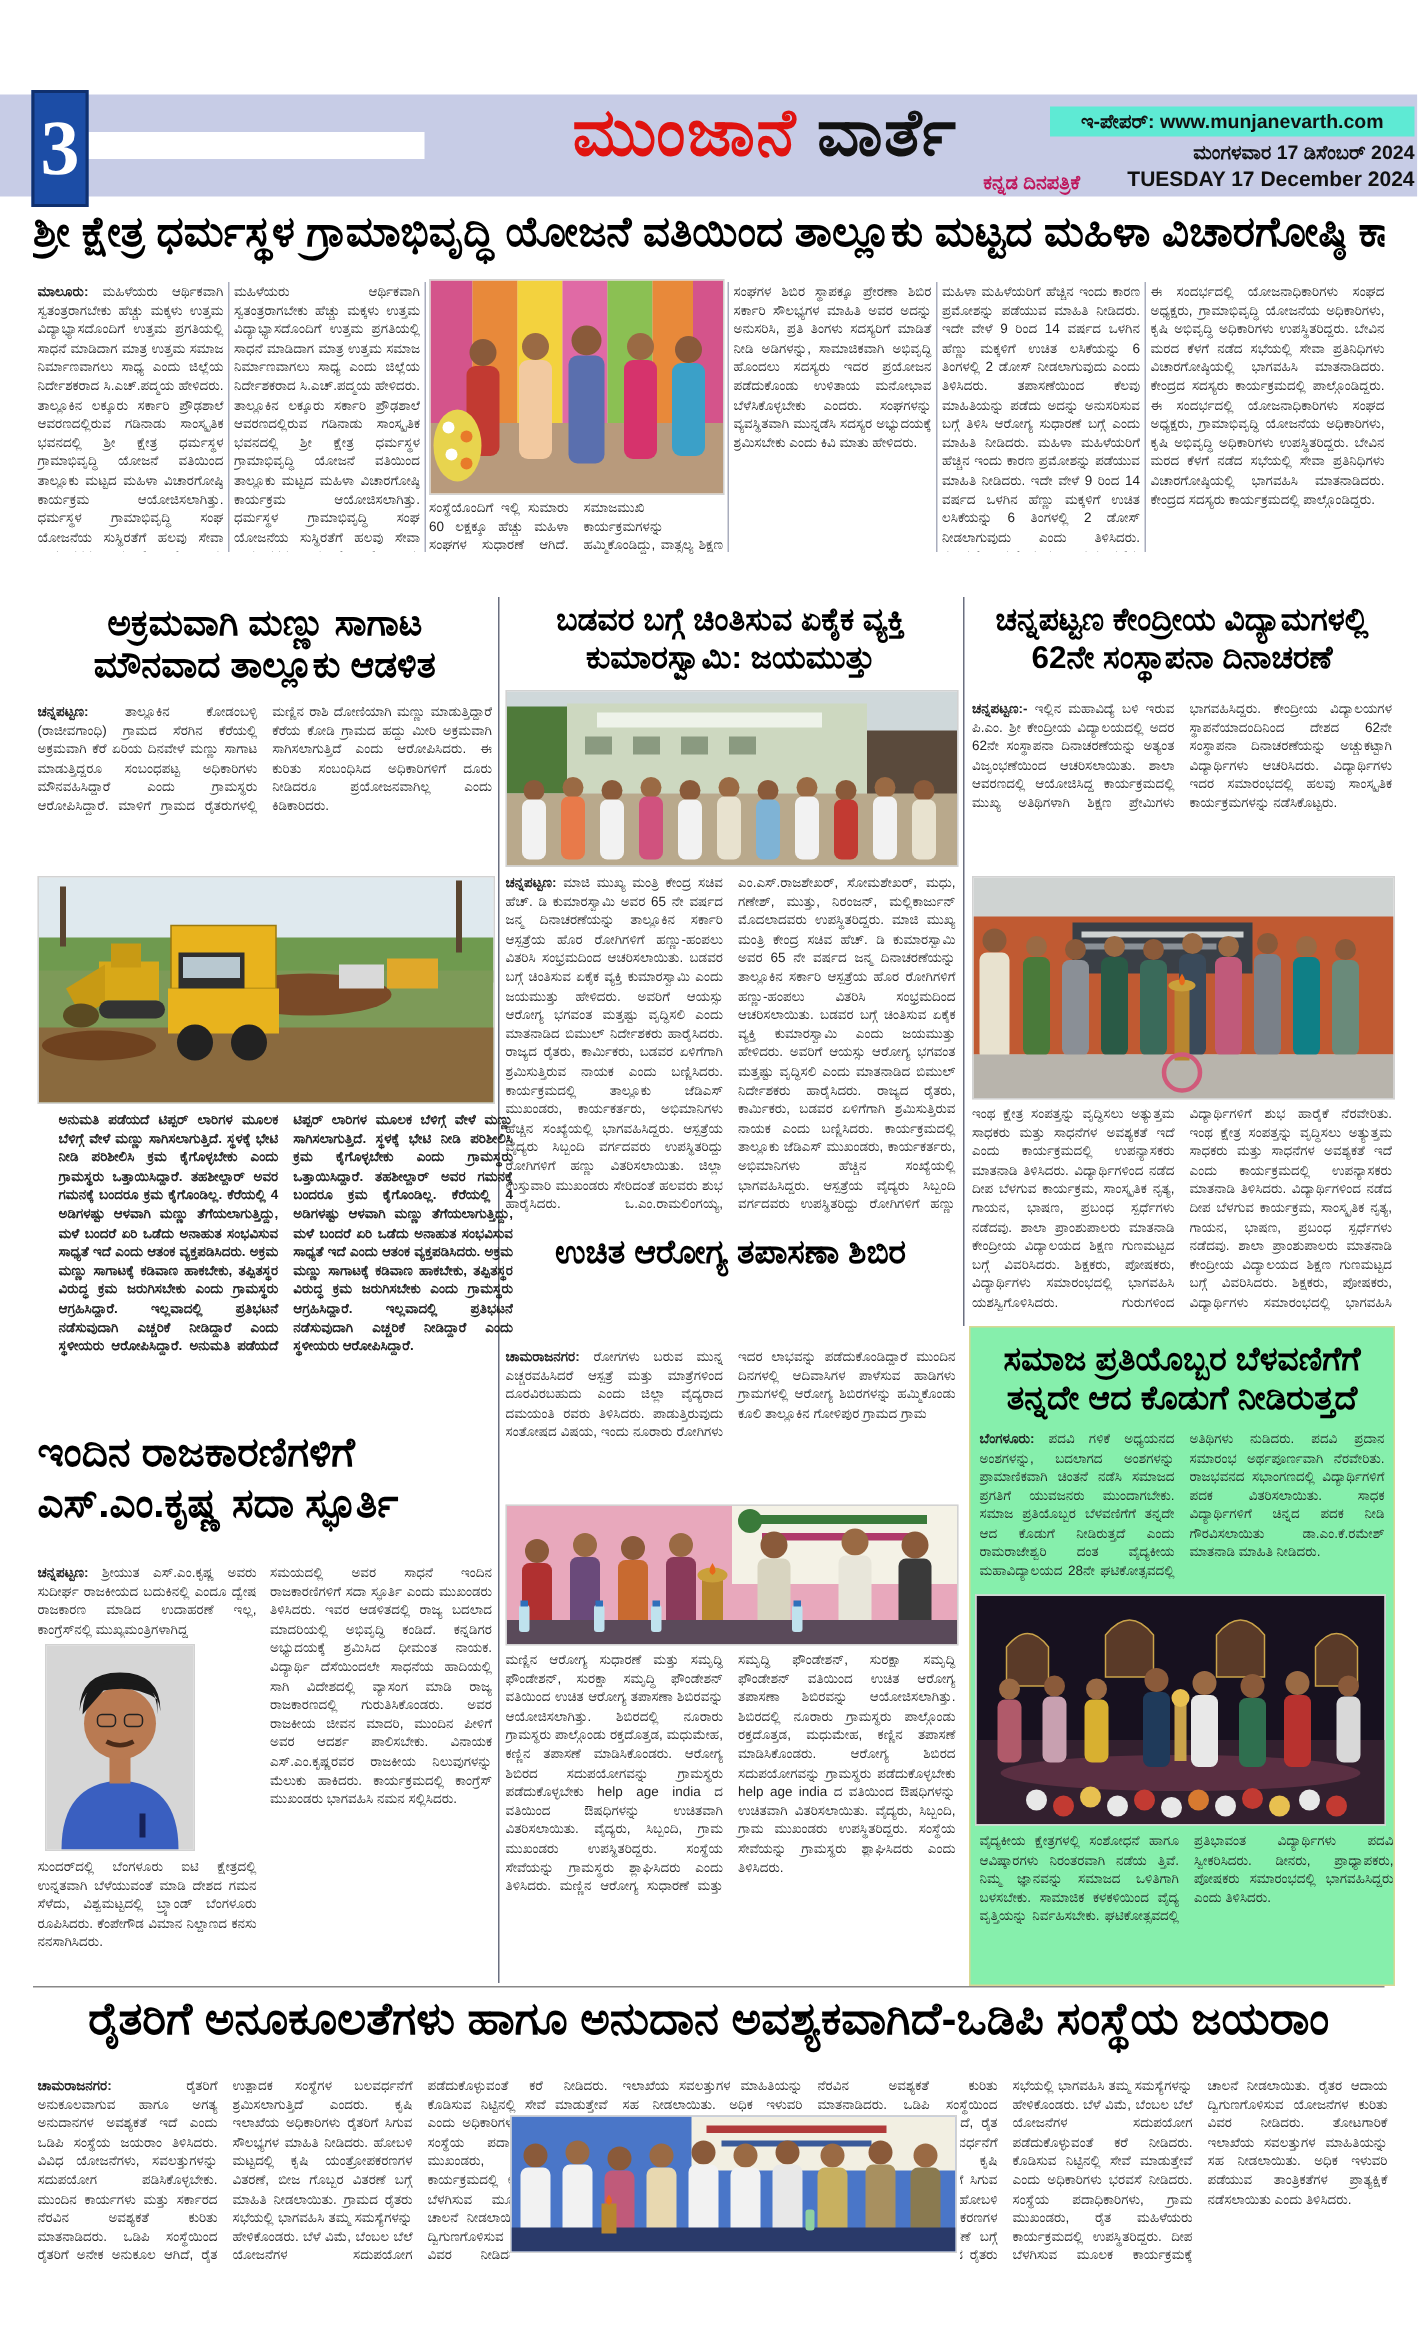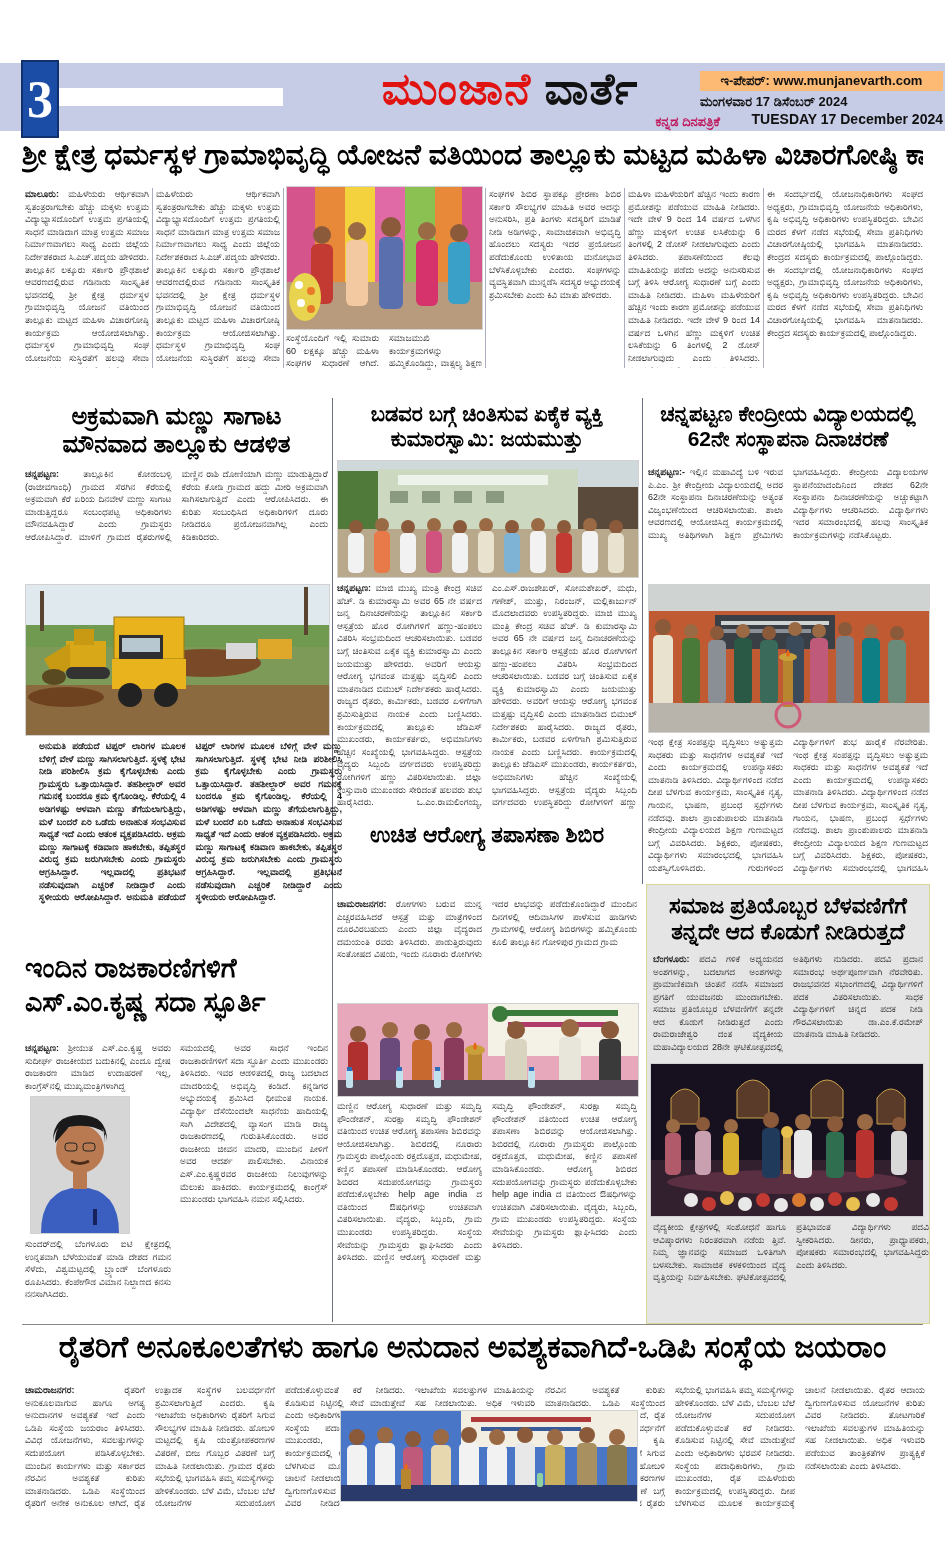--- a/index.html
+++ b/index.html
@@ -10,23 +10,23 @@
   .band{position:absolute;left:0;top:63px;width:945px;height:68px;background:#c7cce6;}
   .pagenum-box{position:absolute;left:21px;top:60px;width:34px;height:74px;background:#1c4da6;
     border:2px solid #10306e;display:flex;align-items:center;justify-content:center;}
   .pagenum-box span{color:#fff;font-size:52px;font-weight:bold;font-family:"Liberation Serif","DejaVu Serif",serif;}
   .white-strip-left{position:absolute;left:58px;top:88px;width:225px;height:18px;background:#ffffff;}
   .masthead{position:absolute;left:300px;top:64px;width:420px;height:52px;text-align:center;
     font-size:44px;font-weight:bold;letter-spacing:1px;white-space:nowrap;}
   .masthead .red{color:#e01310;}
   .masthead .blk{color:#121212;}
   .tagline{position:absolute;left:300px;top:114px;width:420px;text-align:right;font-size:13px;font-weight:bold;color:#be185d;}
-  .epaper-top{position:absolute;left:700px;top:71px;width:243px;height:20px;background:#fdba74;
+  .epaper-top{position:absolute;left:700px;top:71px;width:243px;height:20px;background:#5eead4;
     display:flex;align-items:center;justify-content:center;font-size:13px;font-weight:bold;color:#111;}
-  .date-kn{position:absolute;left:700px;top:94px;width:243px;font-size:13px;font-weight:bold;color:#111;}
+  .date-kn{position:absolute;left:700px;top:94px;width:243px;text-align:right;font-size:13px;font-weight:bold;color:#111;}
   .date-en{position:absolute;left:700px;top:111px;width:243px;text-align:right;font-size:14px;font-weight:bold;color:#111;}
 
   
   .lead-headline{position:absolute;left:22px;top:139px;width:901px;height:44px;margin:0;
     font-size:28px;font-weight:bold;color:#000;text-align:center;white-space:nowrap;overflow:hidden;}
   .h2line{font-weight:bold;color:#000;text-align:center;line-height:1.18;}
 
   
   .body2{column-count:2;column-gap:10px;font-size:9px;line-height:1.4;text-align:justify;color:#1f1f1f;overflow:hidden;}
   .body1{font-size:9px;line-height:1.4;text-align:justify;color:#1f1f1f;overflow:hidden;}
@@ -37,21 +37,21 @@
 
   
   .photo{display:block;border:1px solid #d2d2d2;background:#eee;}
 
   
   .blue-strip{position:absolute;left:22px;top:374px;width:901px;height:19px;background:#16389f;
     display:flex;align-items:center;justify-content:center;color:#fff;font-size:12px;font-weight:bold;gap:14px;}
   .blue-strip .rule{width:120px;height:2px;background:#fff;}
 
   
-  .yellow-box{position:absolute;left:646px;top:884px;width:282px;height:438px;background:#e5e5e5;
+  .yellow-box{position:absolute;left:646px;top:884px;width:282px;height:438px;background:#86efac;
     border:1px solid #d9d793;padding:0;}
 </style>
 </head>
 <body>
 
 <div class="page">
 
   <header>
     <div class="band"></div>
     <div class="white-strip-left"></div>
@@ -298,21 +298,21 @@
           <rect x="191" y="63" width="5" height="4" fill="#2f6fba"></rect>
       </g>
     </svg>
     <div class="abs body2" style="left:337px;top:1100px;width:300px;height:222px;">
       <span>ಮಣ್ಣಿನ ಆರೋಗ್ಯ ಸುಧಾರಣೆ ಮತ್ತು ಸಮೃದ್ಧಿ ಫೌಂಡೇಶನ್, ಸುರಕ್ಷಾ ಸಮೃದ್ಧಿ ಫೌಂಡೇಶನ್ ವತಿಯಿಂದ ಉಚಿತ ಆರೋಗ್ಯ ತಪಾಸಣಾ ಶಿಬಿರವನ್ನು ಆಯೋಜಿಸಲಾಗಿತ್ತು. ಶಿಬಿರದಲ್ಲಿ ನೂರಾರು ಗ್ರಾಮಸ್ಥರು ಪಾಲ್ಗೊಂಡು ರಕ್ತದೊತ್ತಡ, ಮಧುಮೇಹ, ಕಣ್ಣಿನ ತಪಾಸಣೆ ಮಾಡಿಸಿಕೊಂಡರು. ಆರೋಗ್ಯ ಶಿಬಿರದ ಸದುಪಯೋಗವನ್ನು ಗ್ರಾಮಸ್ಥರು ಪಡೆದುಕೊಳ್ಳಬೇಕು help age india ದ ವತಿಯಿಂದ ಔಷಧಿಗಳನ್ನು ಉಚಿತವಾಗಿ ವಿತರಿಸಲಾಯಿತು. ವೈದ್ಯರು, ಸಿಬ್ಬಂದಿ, ಗ್ರಾಮ ಮುಖಂಡರು ಉಪಸ್ಥಿತರಿದ್ದರು. ಸಂಸ್ಥೆಯ ಸೇವೆಯನ್ನು ಗ್ರಾಮಸ್ಥರು ಶ್ಲಾಘಿಸಿದರು ಎಂದು ತಿಳಿಸಿದರು. ಮಣ್ಣಿನ ಆರೋಗ್ಯ ಸುಧಾರಣೆ ಮತ್ತು ಸಮೃದ್ಧಿ ಫೌಂಡೇಶನ್, ಸುರಕ್ಷಾ ಸಮೃದ್ಧಿ ಫೌಂಡೇಶನ್ ವತಿಯಿಂದ ಉಚಿತ ಆರೋಗ್ಯ ತಪಾಸಣಾ ಶಿಬಿರವನ್ನು ಆಯೋಜಿಸಲಾಗಿತ್ತು. ಶಿಬಿರದಲ್ಲಿ ನೂರಾರು ಗ್ರಾಮಸ್ಥರು ಪಾಲ್ಗೊಂಡು ರಕ್ತದೊತ್ತಡ, ಮಧುಮೇಹ, ಕಣ್ಣಿನ ತಪಾಸಣೆ ಮಾಡಿಸಿಕೊಂಡರು. ಆರೋಗ್ಯ ಶಿಬಿರದ ಸದುಪಯೋಗವನ್ನು ಗ್ರಾಮಸ್ಥರು ಪಡೆದುಕೊಳ್ಳಬೇಕು help age india ದ ವತಿಯಿಂದ ಔಷಧಿಗಳನ್ನು ಉಚಿತವಾಗಿ ವಿತರಿಸಲಾಯಿತು. ವೈದ್ಯರು, ಸಿಬ್ಬಂದಿ, ಗ್ರಾಮ ಮುಖಂಡರು ಉಪಸ್ಥಿತರಿದ್ದರು. ಸಂಸ್ಥೆಯ ಸೇವೆಯನ್ನು ಗ್ರಾಮಸ್ಥರು ಶ್ಲಾಘಿಸಿದರು ಎಂದು ತಿಳಿಸಿದರು.</span>
     </div>
   </section>
 
   <section>
     <div class="abs h2line" style="left:648px;top:402px;width:280px;font-size:21px;">
-      <div>ಚನ್ನಪಟ್ಟಣ ಕೇಂದ್ರೀಯ ವಿದ್ಯಾಲಯದಲ್ಲಿ</div>
+      <div>ಚನ್ನಪಟ್ಟಣ ಕೇಂದ್ರೀಯ ವಿದ್ಯಾಮಗಳಲ್ಲಿ</div>
       <div>62ನೇ ಸಂಸ್ಥಾಪನಾ ದಿನಾಚರಣೆ</div>
     </div>
     <div class="abs body2" style="left:648px;top:466px;width:280px;height:114px;">
       <span class="dl">ಚನ್ನಪಟ್ಟಣ:-</span>
       <span>ಇಲ್ಲಿನ ಮಹಾವಿದ್ಯೆ ಬಳಿ ಇರುವ ಪಿ.ಎಂ. ಶ್ರೀ ಕೇಂದ್ರೀಯ ವಿದ್ಯಾಲಯದಲ್ಲಿ ಅದರ 62ನೇ ಸಂಸ್ಥಾಪನಾ ದಿನಾಚರಣೆಯನ್ನು ಅತ್ಯಂತ ವಿಜೃಂಭಣೆಯಿಂದ ಆಚರಿಸಲಾಯಿತು. ಶಾಲಾ ಆವರಣದಲ್ಲಿ ಆಯೋಜಿಸಿದ್ದ ಕಾರ್ಯಕ್ರಮದಲ್ಲಿ ಮುಖ್ಯ ಅತಿಥಿಗಳಾಗಿ ಶಿಕ್ಷಣ ಪ್ರೇಮಿಗಳು ಭಾಗವಹಿಸಿದ್ದರು. ಕೇಂದ್ರೀಯ ವಿದ್ಯಾಲಯಗಳ ಸ್ಥಾಪನೆಯಾದಂದಿನಿಂದ ದೇಶದ 62ನೇ ಸಂಸ್ಥಾಪನಾ ದಿನಾಚರಣೆಯನ್ನು ಅಚ್ಚುಕಟ್ಟಾಗಿ ವಿದ್ಯಾರ್ಥಿಗಳು ಆಚರಿಸಿದರು. ವಿದ್ಯಾರ್ಥಿಗಳು ಇದರ ಸಮಾರಂಭದಲ್ಲಿ ಹಲವು ಸಾಂಸ್ಕೃತಿಕ ಕಾರ್ಯಕ್ರಮಗಳನ್ನು ನಡೆಸಿಕೊಟ್ಟರು.</span>
     </div>
     <svg class="photo abs" style="left:648px;top:584px;" width="280" height="147" viewBox="0 0 280 147">
       <rect width="280" height="147" fill="#cfd3d2"></rect>
       <rect y="26" width="280" height="92" fill="#c05a32"></rect>
       <rect x="66" y="30" width="120" height="34" fill="#3a3f46"></rect>

